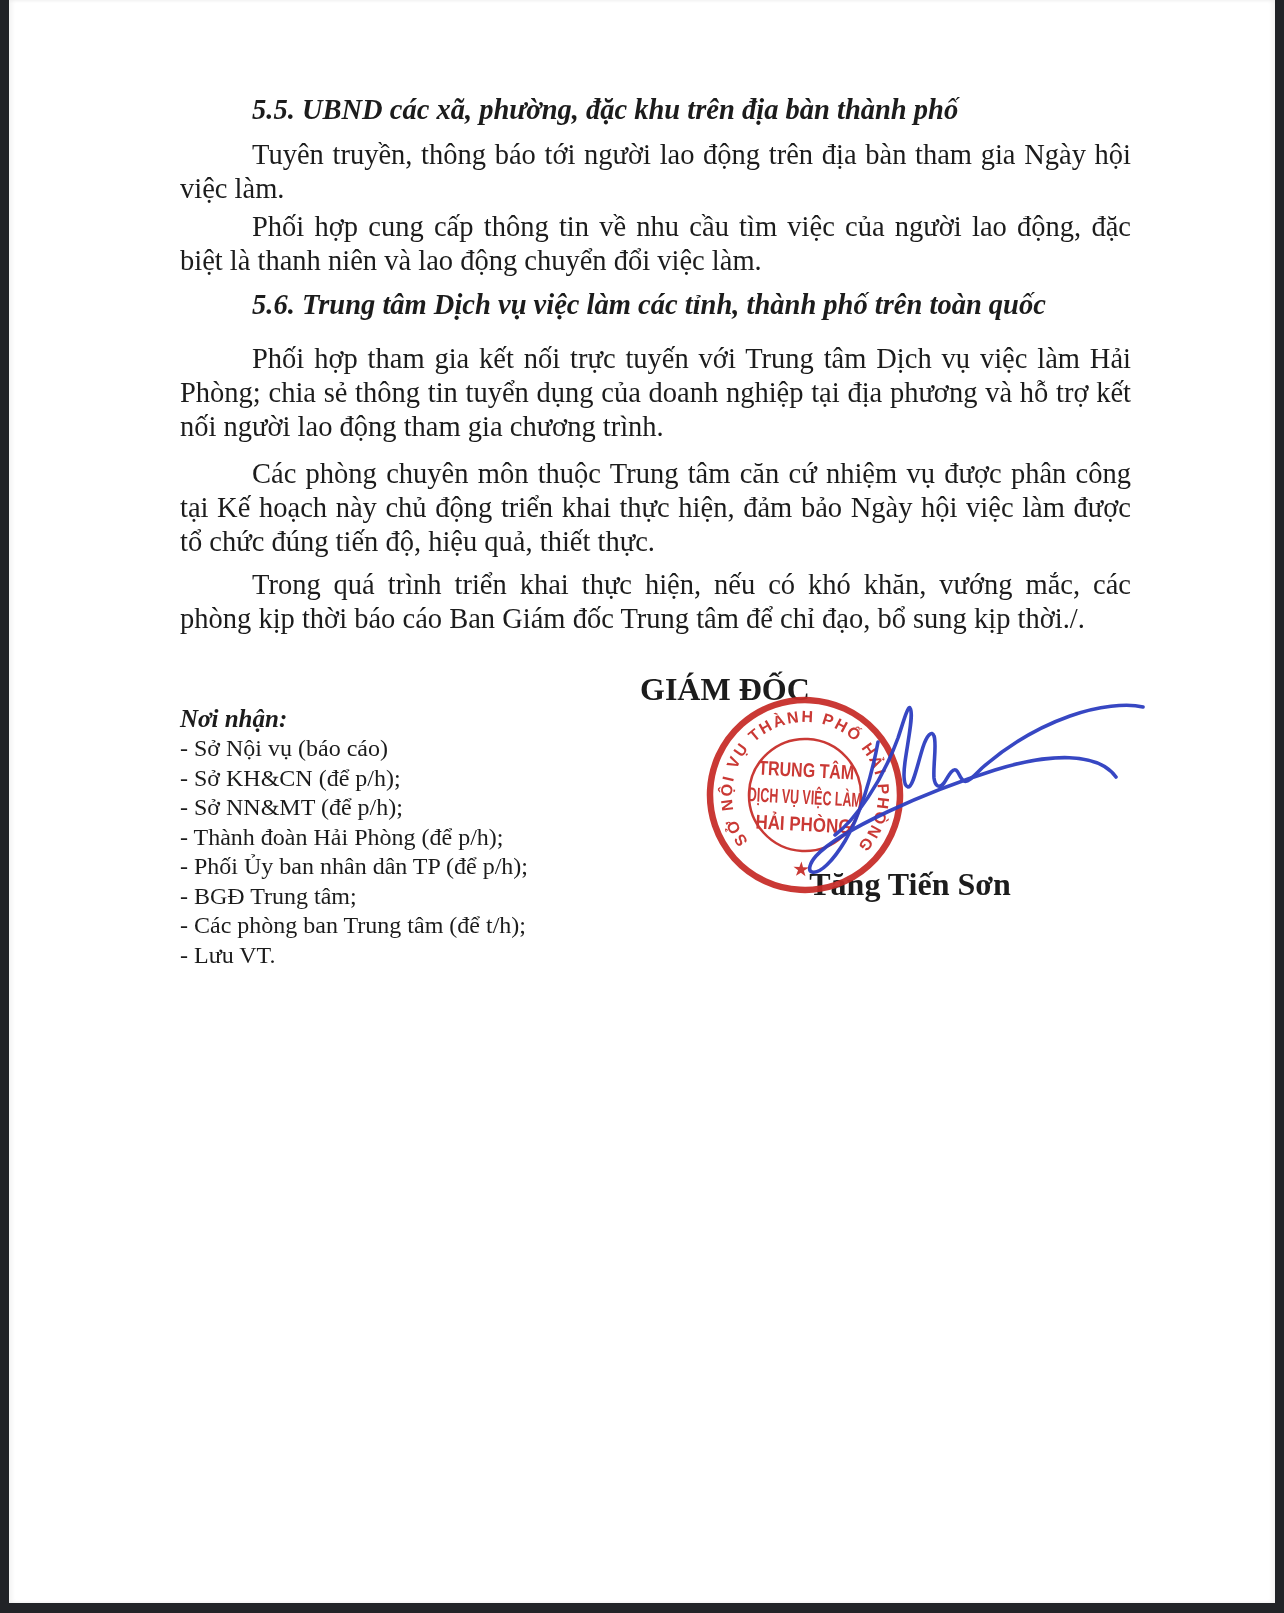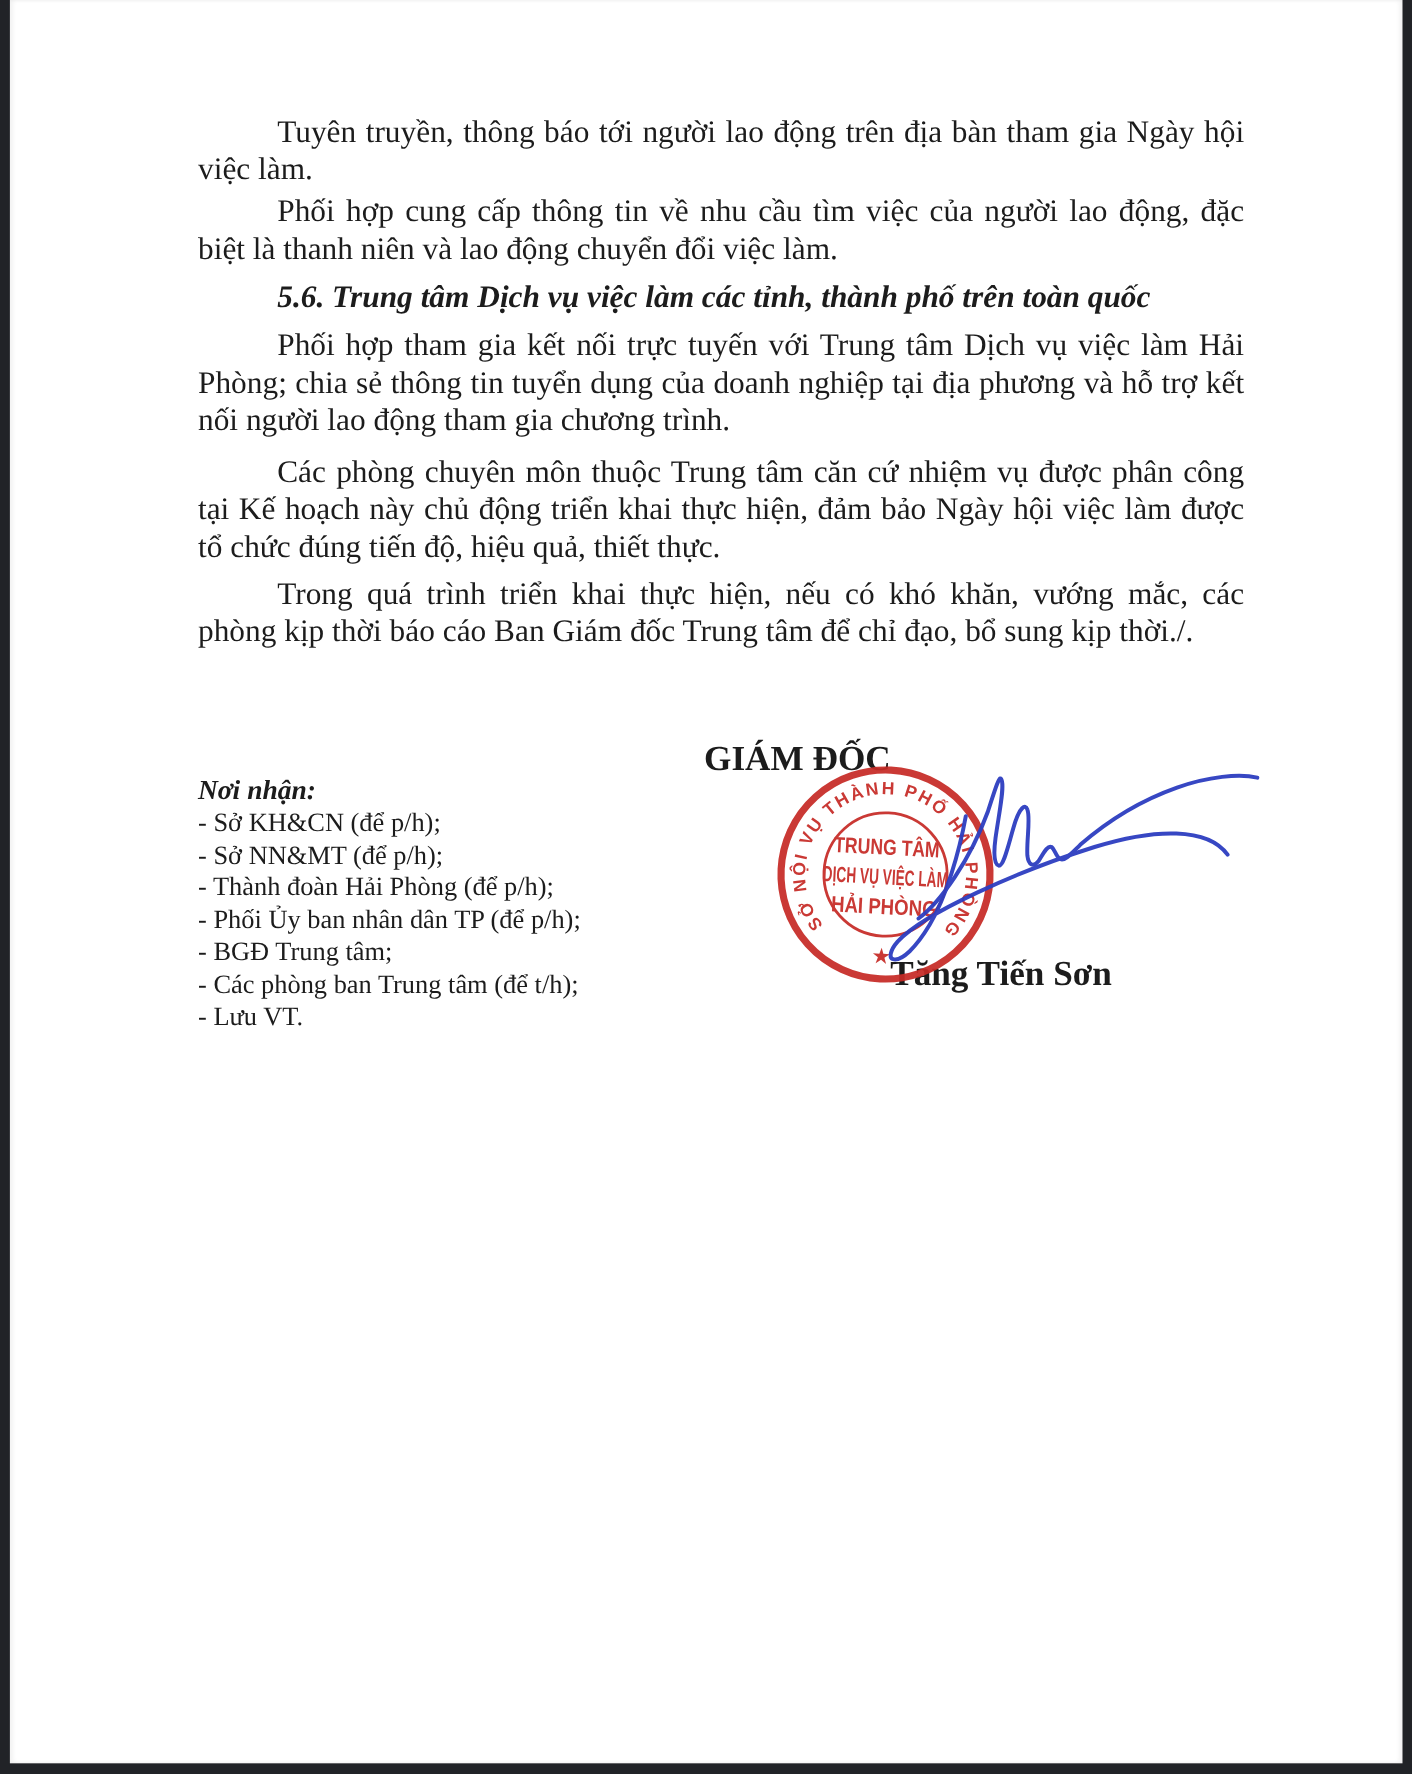--- a/index.html
+++ b/index.html
@@ -93,30 +93,32 @@
     font-size: 20px;
   }
   .stamp-star { font-size: 20px; }
 </style>
 </head>
 <body>
 
 <div class="page">
 
   <div class="content">
+    <p class="h-bold-ital" style="margin-top:0">5.5. UBND các xã, phường, đặc khu trên địa bàn thành phố</p>
     <p class="body-p" style="margin-top:11px">Tuyên truyền, thông báo tới người lao động trên địa bàn tham gia Ngày hội việc làm.</p>
     <p class="body-p" style="margin-top:4px">Phối hợp cung cấp thông tin về nhu cầu tìm việc của người lao động, đặc biệt là thanh niên và lao động chuyển đổi việc làm.</p>
     <p class="h-bold-ital" style="margin-top:10px">5.6. Trung tâm Dịch vụ việc làm các tỉnh, thành phố trên toàn quốc</p>
-    <p class="body-p" style="margin-top:10px">Phối hợp tham gia kết nối trực tuyến với Trung tâm Dịch vụ việc làm Hải Phòng; chia sẻ thông tin tuyển dụng của doanh nghiệp tại địa phương và hỗ trợ kết nối người lao động tham gia chương trình.</p>
+    <p class="body-p" style="margin-top:20px">Phối hợp tham gia kết nối trực tuyến với Trung tâm Dịch vụ việc làm Hải Phòng; chia sẻ thông tin tuyển dụng của doanh nghiệp tại địa phương và hỗ trợ kết nối người lao động tham gia chương trình.</p>
     <p class="body-p" style="margin-top:13px">Các phòng chuyên môn thuộc Trung tâm căn cứ nhiệm vụ được phân công tại Kế hoạch này chủ động triển khai thực hiện, đảm bảo Ngày hội việc làm được tổ chức đúng tiến độ, hiệu quả, thiết thực.</p>
     <p class="body-p" style="margin-top:9px">Trong quá trình triển khai thực hiện, nếu có khó khăn, vướng mắc, các phòng kịp thời báo cáo Ban Giám đốc Trung tâm để chỉ đạo, bổ sung kịp thời./.</p>
   </div>
 
   <div class="recipients">
     <div class="recip-label">Nơi nhận:</div>
+    <div class="recip-item">- Sở Nội vụ (báo cáo)</div>
     <div class="recip-item">- Sở KH&amp;CN (để p/h);</div>
     <div class="recip-item">- Sở NN&amp;MT (để p/h);</div>
     <div class="recip-item">- Thành đoàn Hải Phòng (để p/h);</div>
     <div class="recip-item">- Phối Ủy ban nhân dân TP (để p/h);</div>
     <div class="recip-item">- BGĐ Trung tâm;</div>
     <div class="recip-item">- Các phòng ban Trung tâm (để t/h);</div>
     <div class="recip-item">- Lưu VT.</div>
   </div>
 
   <div class="sig-block">

